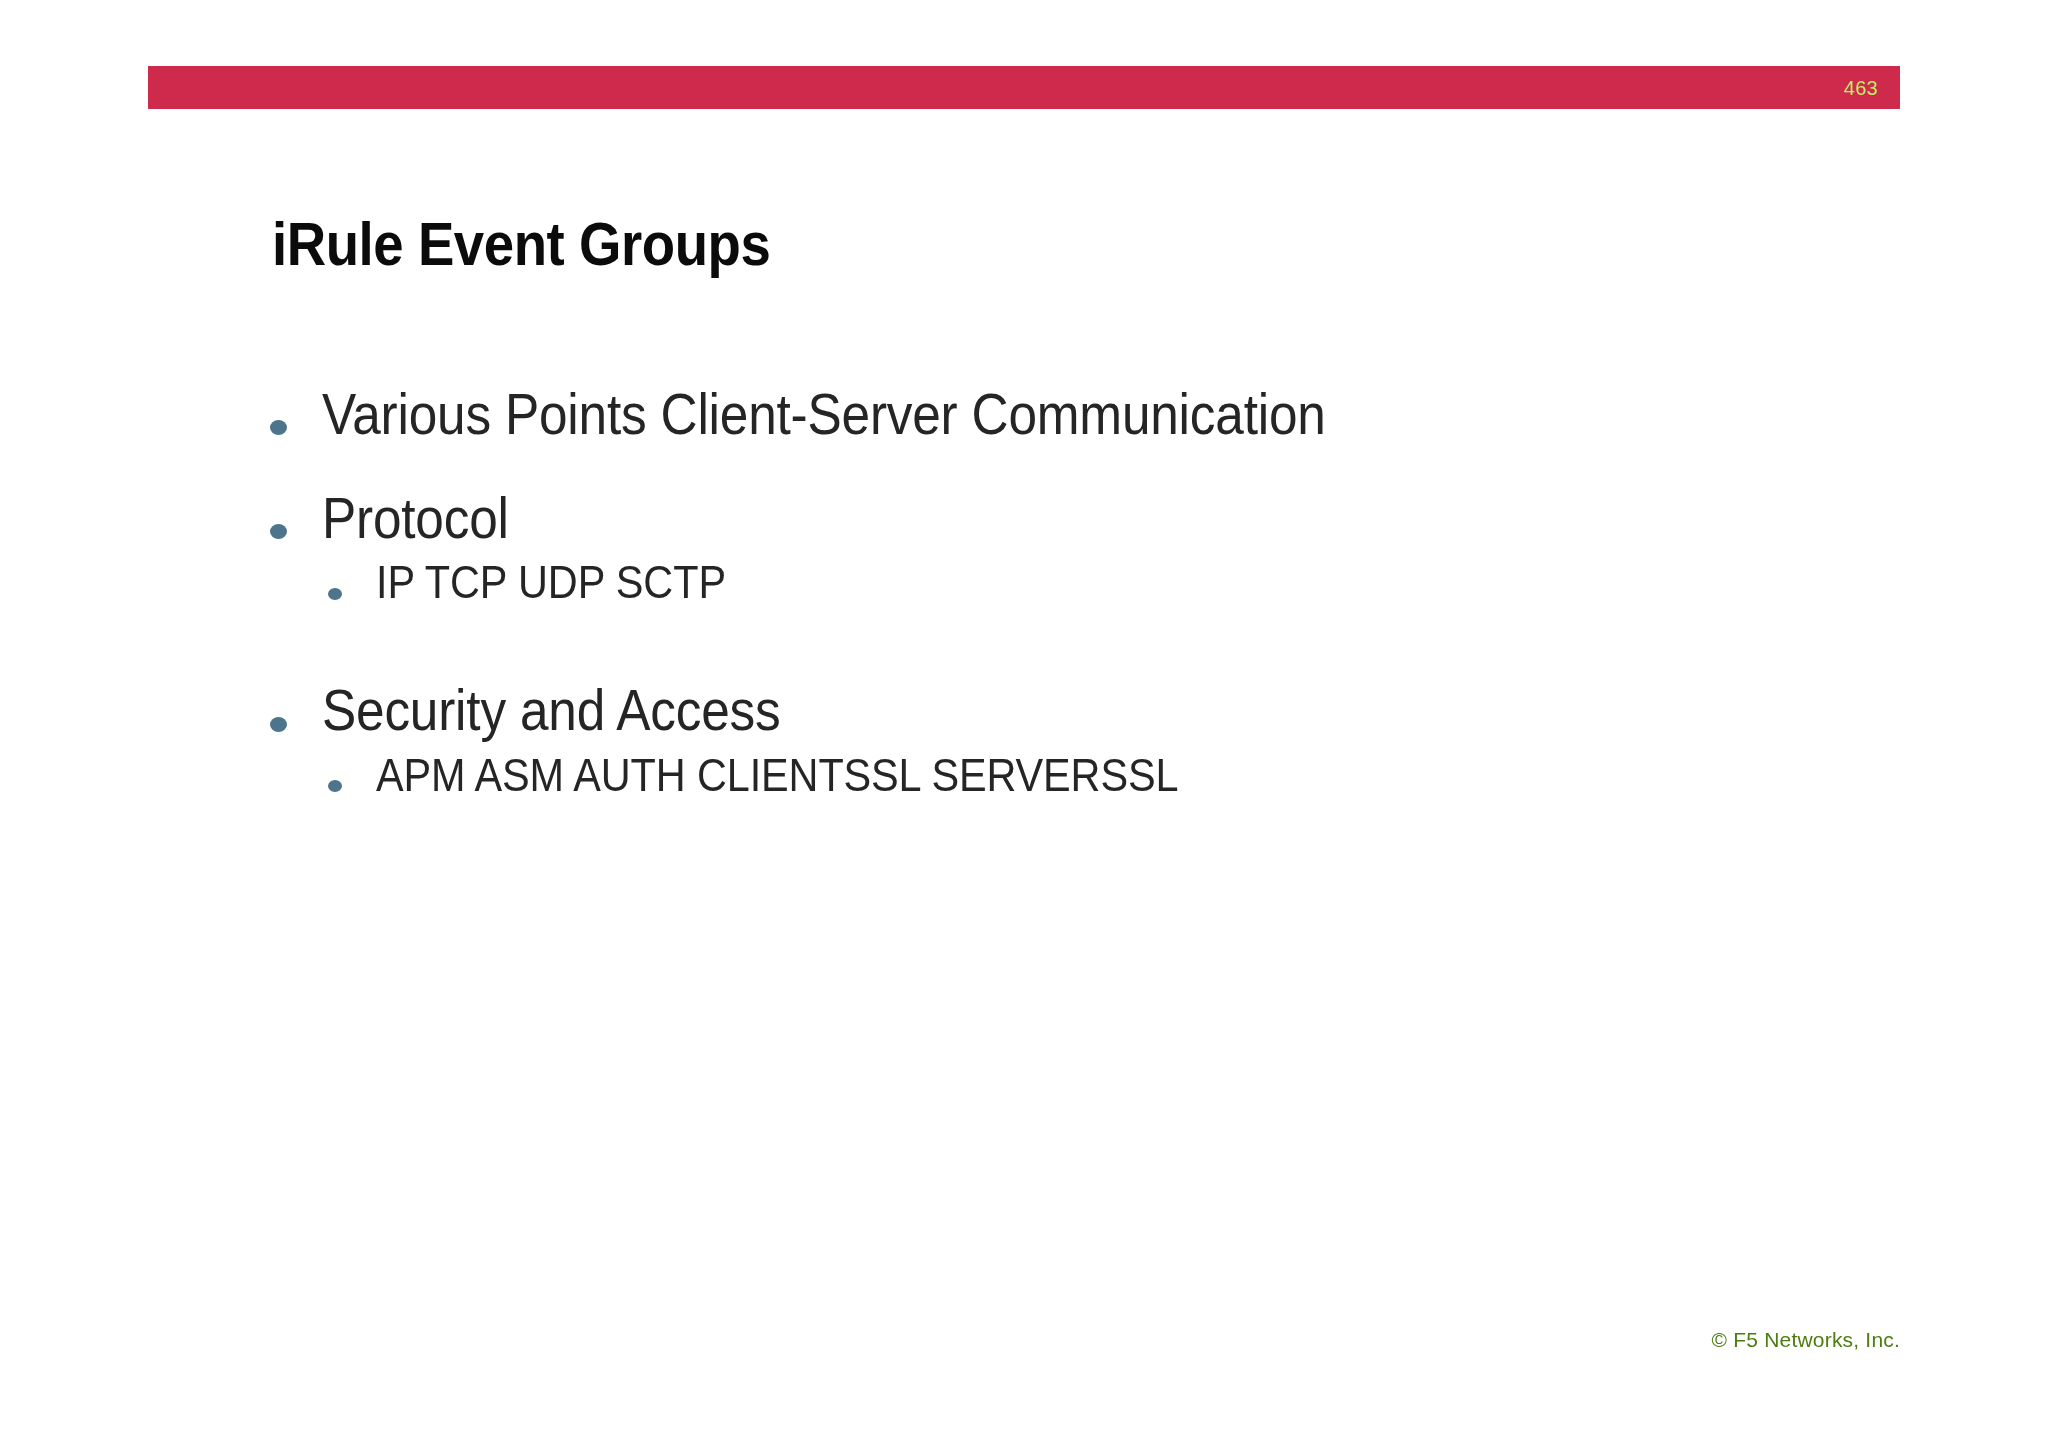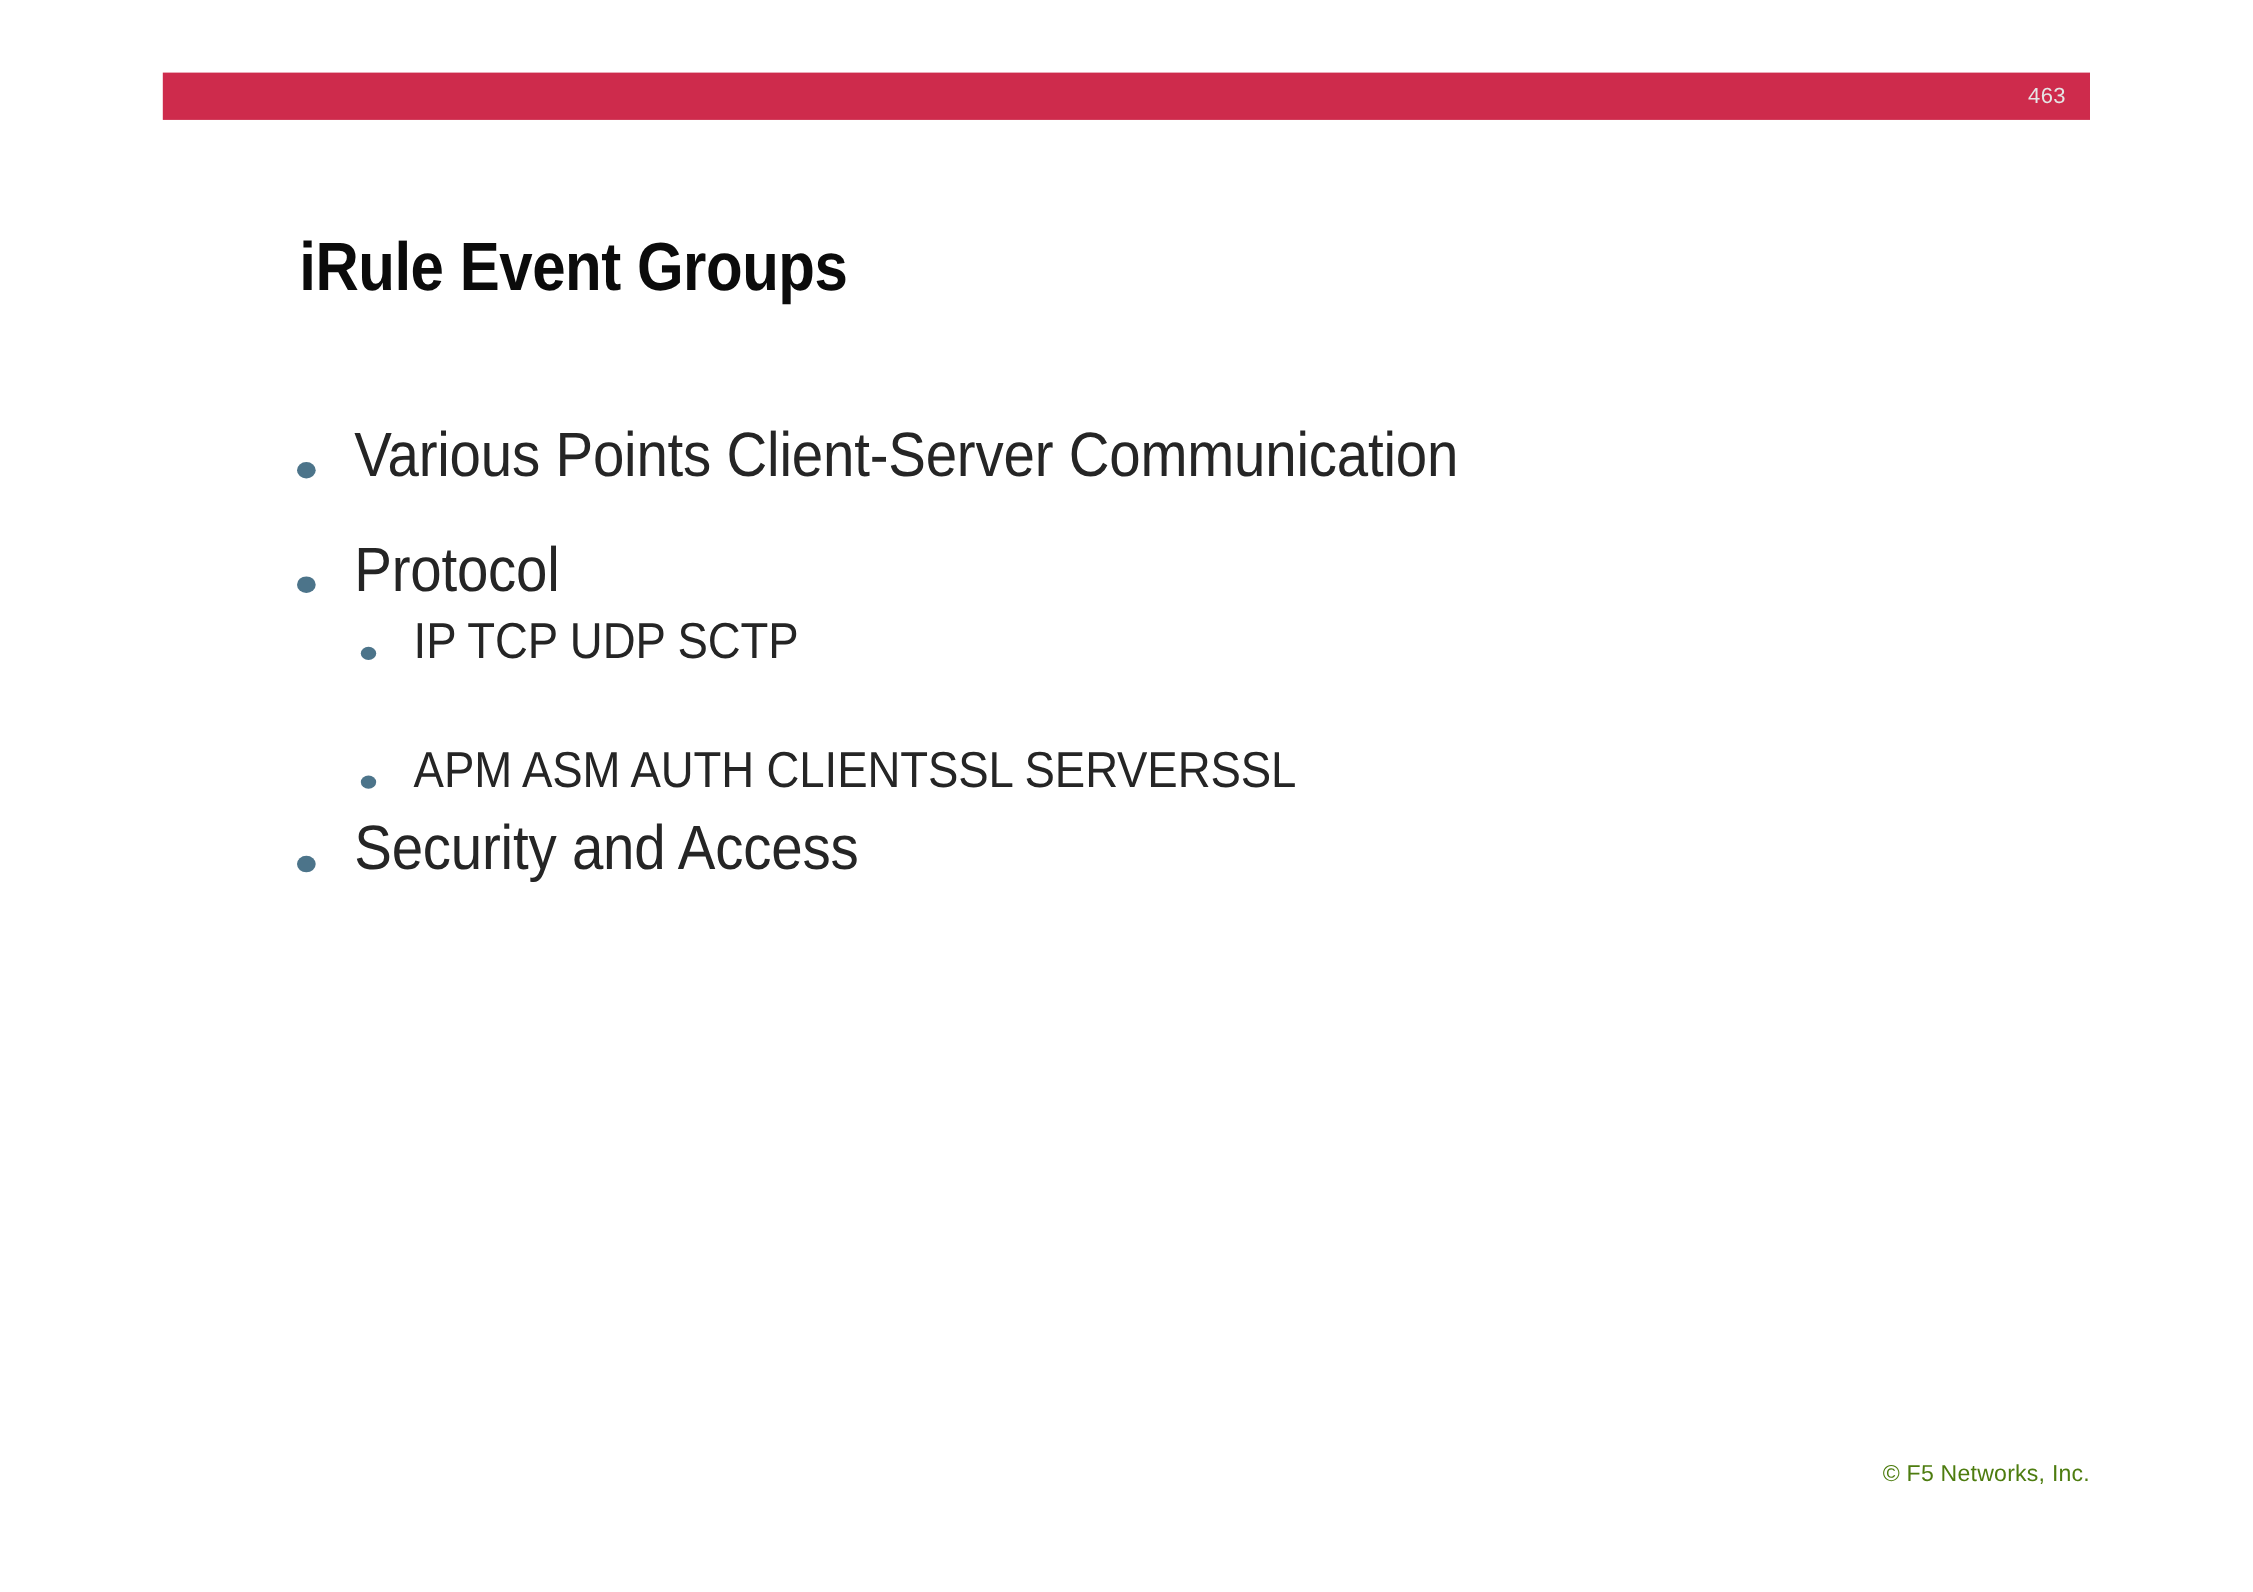--- a/index.html
+++ b/index.html
@@ -30,21 +30,21 @@
     width: 1752px;
     height: 43px;
     background: #CE2B4C;
     box-sizing: border-box;
   }
   .page-number {
     position: absolute;
     right: 22px;
     top: 50%;
     transform: translateY(-50%);
-    color: #e5e5e5;
+    color: #bef264;
     font-size: 20px;
     font-family: "Liberation Sans", "DejaVu Sans", sans-serif;
     letter-spacing: 0.3px;
     line-height: 1;
   }
 
   
   .slide-title {
     position: absolute;
     left: 272px;
@@ -179,32 +179,32 @@
           <span class="dot"></span>
         </span>
       <span class="bullet-text">IP TCP UDP SCTP</span>
     </div>
 
     <div class="group-gap"></div>
 
 
     <div class="group-gap"></div>
 
+    <div class="bullet-row level-1">
+      <span class="bullet-marker">
+          <span class="dot"></span>
+        </span>
+      <span class="bullet-text">Security and Access</span>
+    </div>
     <div class="bullet-row level-2">
       <span class="bullet-marker">
           <span class="dot"></span>
         </span>
       <span class="bullet-text">APM ASM AUTH CLIENTSSL SERVERSSL</span>
     </div>
-    <div class="bullet-row level-1">
-      <span class="bullet-marker">
-          <span class="dot"></span>
-        </span>
-      <span class="bullet-text">Security and Access</span>
-    </div>
 
     <div class="group-gap-small"></div>
 
 
   </div>
 
   <div class="footer-copyright">© F5 Networks, Inc.</div>
 
 </div>
 

